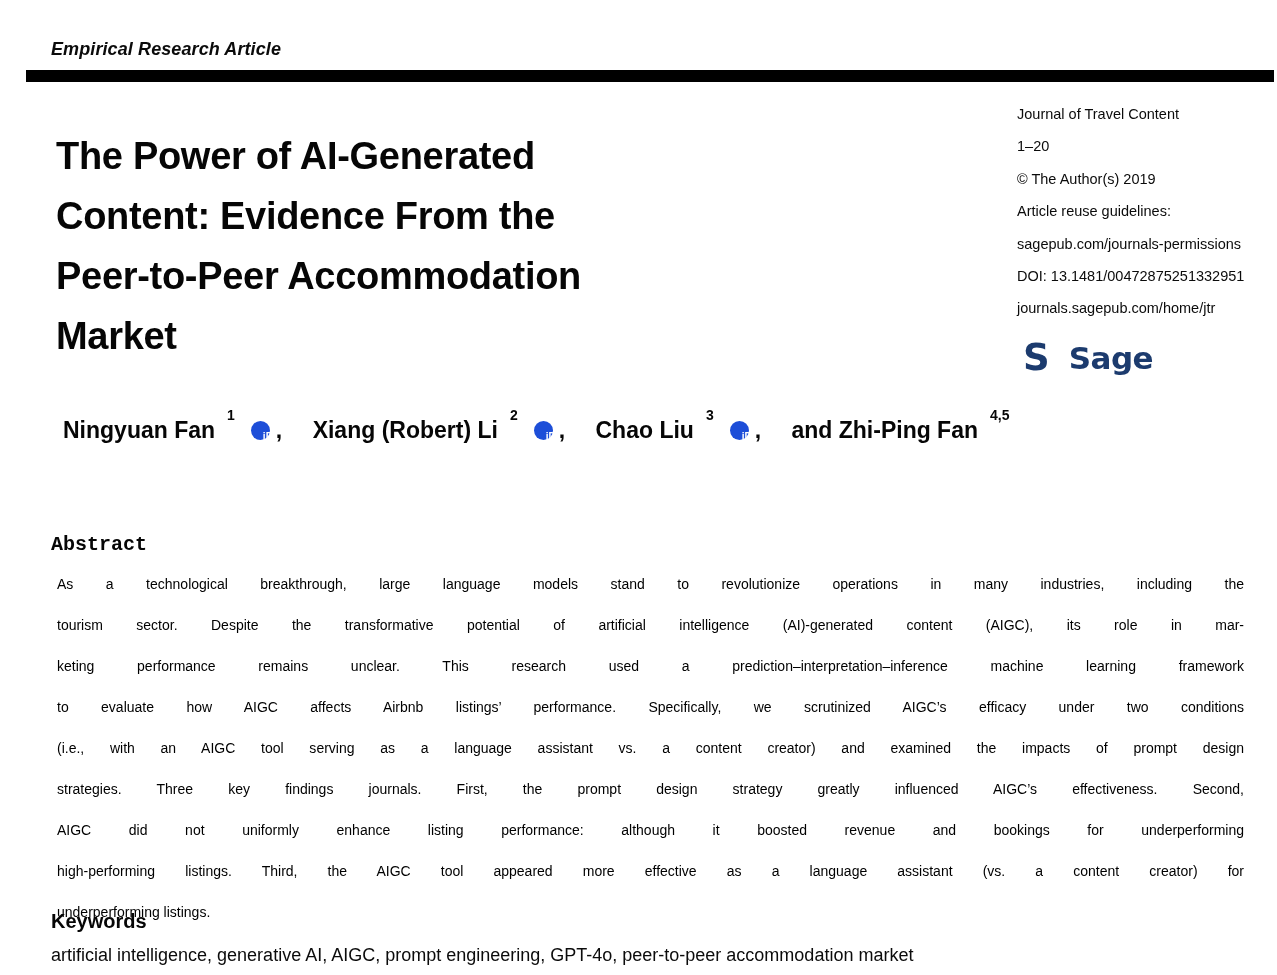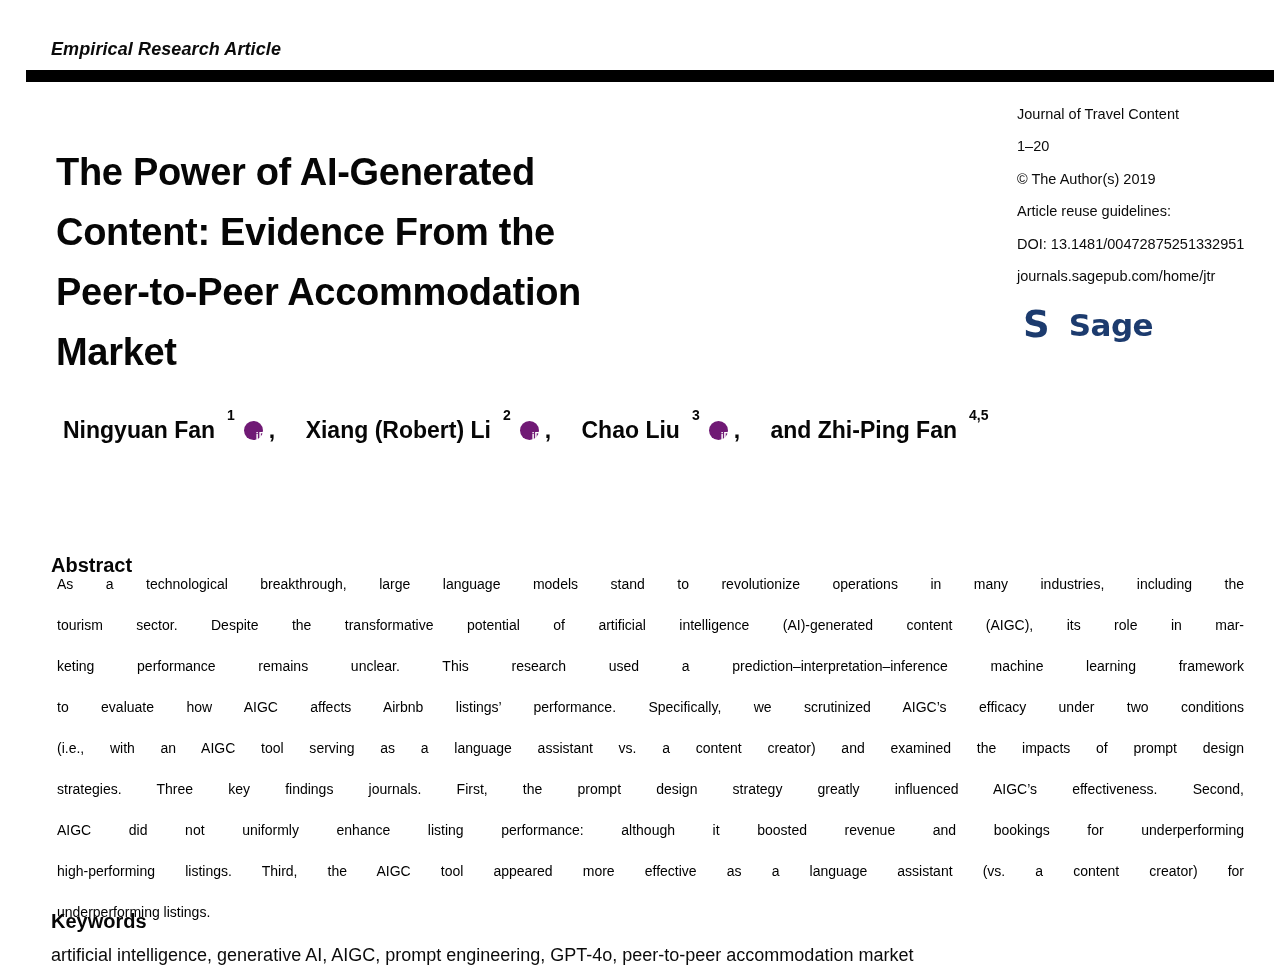--- a/index.html
+++ b/index.html
@@ -14,21 +14,21 @@
   .article-type {
     position: absolute; left: 33px; top: 21px;
     font-style: italic; font-weight: 600; font-size: 18px; letter-spacing: 0.1px;
   }
   .header-rule {
     position: absolute; left: 14px; right: 15px; top: 58px;
     height: 4px; background: #000;
   }
 
   .paper-title {
-    position: absolute; left: 32px; top: 124px;
+    position: absolute; left: 32px; top: 108px;
     font-size: 38px; font-weight: bold; line-height: 48px; letter-spacing: -0.3px;
     color: #060606;
   }
 
   .journal-info {
     position: absolute; left: 993px; top: 80px; width: 270px;
     font-size: 14.5px; line-height: 20.4px; color: #0b0b0b;
   }
   .journal-info .link { color: #0b0b0b; text-decoration: none; }
   .sage-logo {
@@ -48,29 +48,29 @@
 
   .authors {
     position: absolute; left: 33px; top: 396px;
     font-size: 23px; font-weight: bold; line-height: 32px; color: #060606;
   }
   .authors sup {
     font-size: 14px; line-height: 0; position: relative; top: -9px; font-weight: bold;
   }
   .orcid {
     display: inline-block; width: 19px; height: 19px; border-radius: 50%;
-    background: #701a75; color: #ffffff;
+    background: #1d4ed8; color: #ffffff;
     font-size: 10px; font-weight: bold; text-align: center; line-height: 19px;
-    margin-left: 3px; vertical-align: -2px; letter-spacing: 0;
+    margin-left: 10px; vertical-align: -2px; letter-spacing: 0;
   }
 
   .section-heading {
     font-size: 20px; font-weight: bold; color: #060606;
   }
-  .abstract-heading { position: absolute; left: 33px; top: 536px; }
+  .abstract-heading { position: absolute; left: 33px; top: 515px; font-family: Liberation Mono, monospace; }
   .abstract-text {
     position: absolute; left: 33px; top: 546px; width: 1211px;
     font-size: 14px; line-height: 29px; color: #000000;
   }
   .abs-line { text-align: justify; text-align-last: justify; white-space: normal; }
   .abs-line.last { text-align-last: left; }
 
   .keywords-heading { position: absolute; left: 33px; top: 892px; }
   .keywords-text {
     position: absolute; left: 33px; top: 923px; width: 1211px;
@@ -90,20 +90,21 @@
       <div>Content: Evidence From the</div>
       <div>Peer-to-Peer Accommodation</div>
       <div>Market</div>
     </h1>
 
   <aside class="journal-info">
     <div>Journal of Travel Content</div>
     <div>1–20</div>
     <div>© The Author(s) 2019</div>
     <div>Article reuse guidelines:</div>
+    <div class="link">sagepub.com/journals-permissions</div>
     <div>DOI: 13.1481/00472875251332951</div>
     <div class="link">journals.sagepub.com/home/jtr</div>
     <div class="sage-logo">
         <span class="sage-s">S</span>
         <span class="sage-word">Sage</span>
       </div>
   </aside>
 
   <div class="authors"><span><span>Ningyuan Fan</span><sup>1</sup><span class="orcid"><span>iD</span></span><span>, </span></span><span><span>Xiang (Robert) Li</span><sup>2</sup><span class="orcid"><span>iD</span></span><span>, </span></span><span><span>Chao Liu</span><sup>3</sup><span class="orcid"><span>iD</span></span><span>, </span></span><span><span>and Zhi-Ping Fan</span><sup>4,5</sup></span></div>
 

